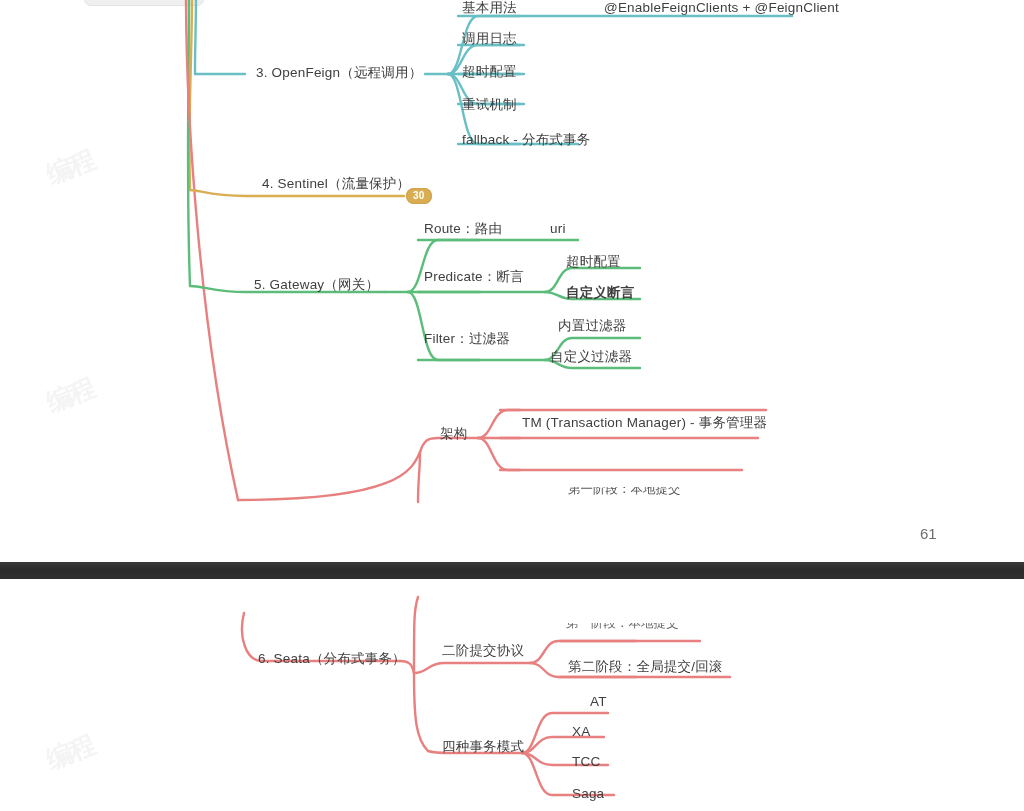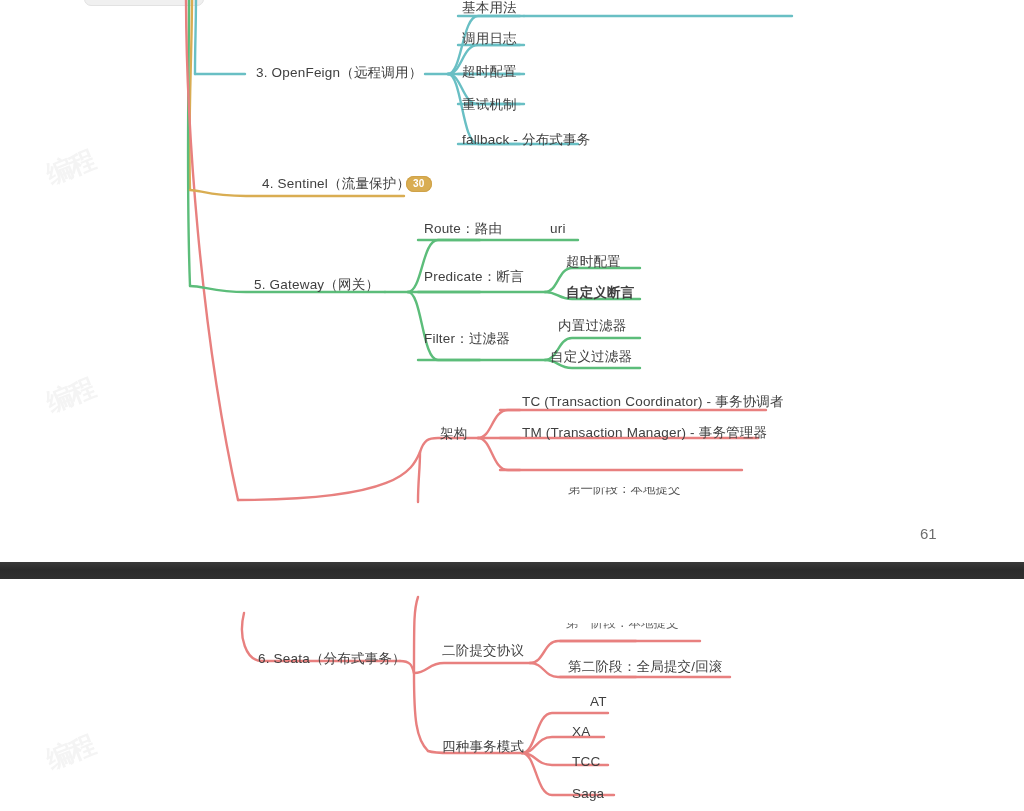--- a/index.html
+++ b/index.html
@@ -156,45 +156,45 @@
 
       <path d="M420,452 C420,470 418,480 418,502" fill="none" stroke="#e8807f" stroke-width="2.4" stroke-linecap="round"></path>
     </svg>
 
     <div class="watermark" style="left:46px; top:150px;">编程</div>
     <div class="watermark" style="left:46px; top:378px;">编程</div>
 
     <div class="node" style="left:256px; top:65px;">3. OpenFeign（远程调用）</div>
 
     <div class="node" style="left:462px; top:0px;">基本用法</div>
+    <div class="node" style="left:604px; top:0px;">@EnableFeignClients + @FeignClient</div>
 
     <div class="node" style="left:462px; top:31px;">调用日志</div>
     <div class="node" style="left:462px; top:64px;">超时配置</div>
     <div class="node" style="left:462px; top:97px;">重试机制</div>
     <div class="node" style="left:462px; top:132px;">fallback - 分布式事务</div>
 
     <div class="node" style="left:262px; top:176px;">4. Sentinel（流量保护）</div>
-    <div class="badge" style="left:406px; top:176px;">30</div>
+    <div class="badge" style="left:406px; top:188px;">30</div>
 
     <div class="node" style="left:254px; top:277px;">5. Gateway（网关）</div>
 
     <div class="node" style="left:424px; top:221px;">Route：路由</div>
     <div class="node" style="left:550px; top:221px;">uri</div>
 
     <div class="node" style="left:424px; top:269px;">Predicate：断言</div>
     <div class="node" style="left:566px; top:254px;">超时配置</div>
     <div class="node" style="left:566px; top:285px;font-weight:bold;">自定义断言</div>
 
     <div class="node" style="left:424px; top:331px;">Filter：过滤器</div>
     <div class="node" style="left:558px; top:318px;">内置过滤器</div>
     <div class="node" style="left:550px; top:349px;text-align:center;">自定义过滤器</div>
 
     <div class="node" style="left:440px; top:426px;">架构</div>
-    <div class="node" style="left:522px; top:394px;">TC (Transaction Coordinator) - 事务协调者</div>
-    <div class="node" style="left:522px; top:425px;">TM (Transaction Manager) - 事务管理器</div>
+    <div class="node" style="left:522px; top:415px;">TM (Transaction Manager) - 事务管理器</div>
 
     <div class="clip-box" style="left:560px; top:487px; width:220px; height:14px;">
       <div class="clipped-top" style="left:8px; top:-6px; font-size:12.5px; color:#555;">第一阶段：本地提交</div>
     </div>
 
     <div class="page-number" style="left:920px; top:525px;">61</div>
   </div>
 
   <div id="page-gap"></div>
 

